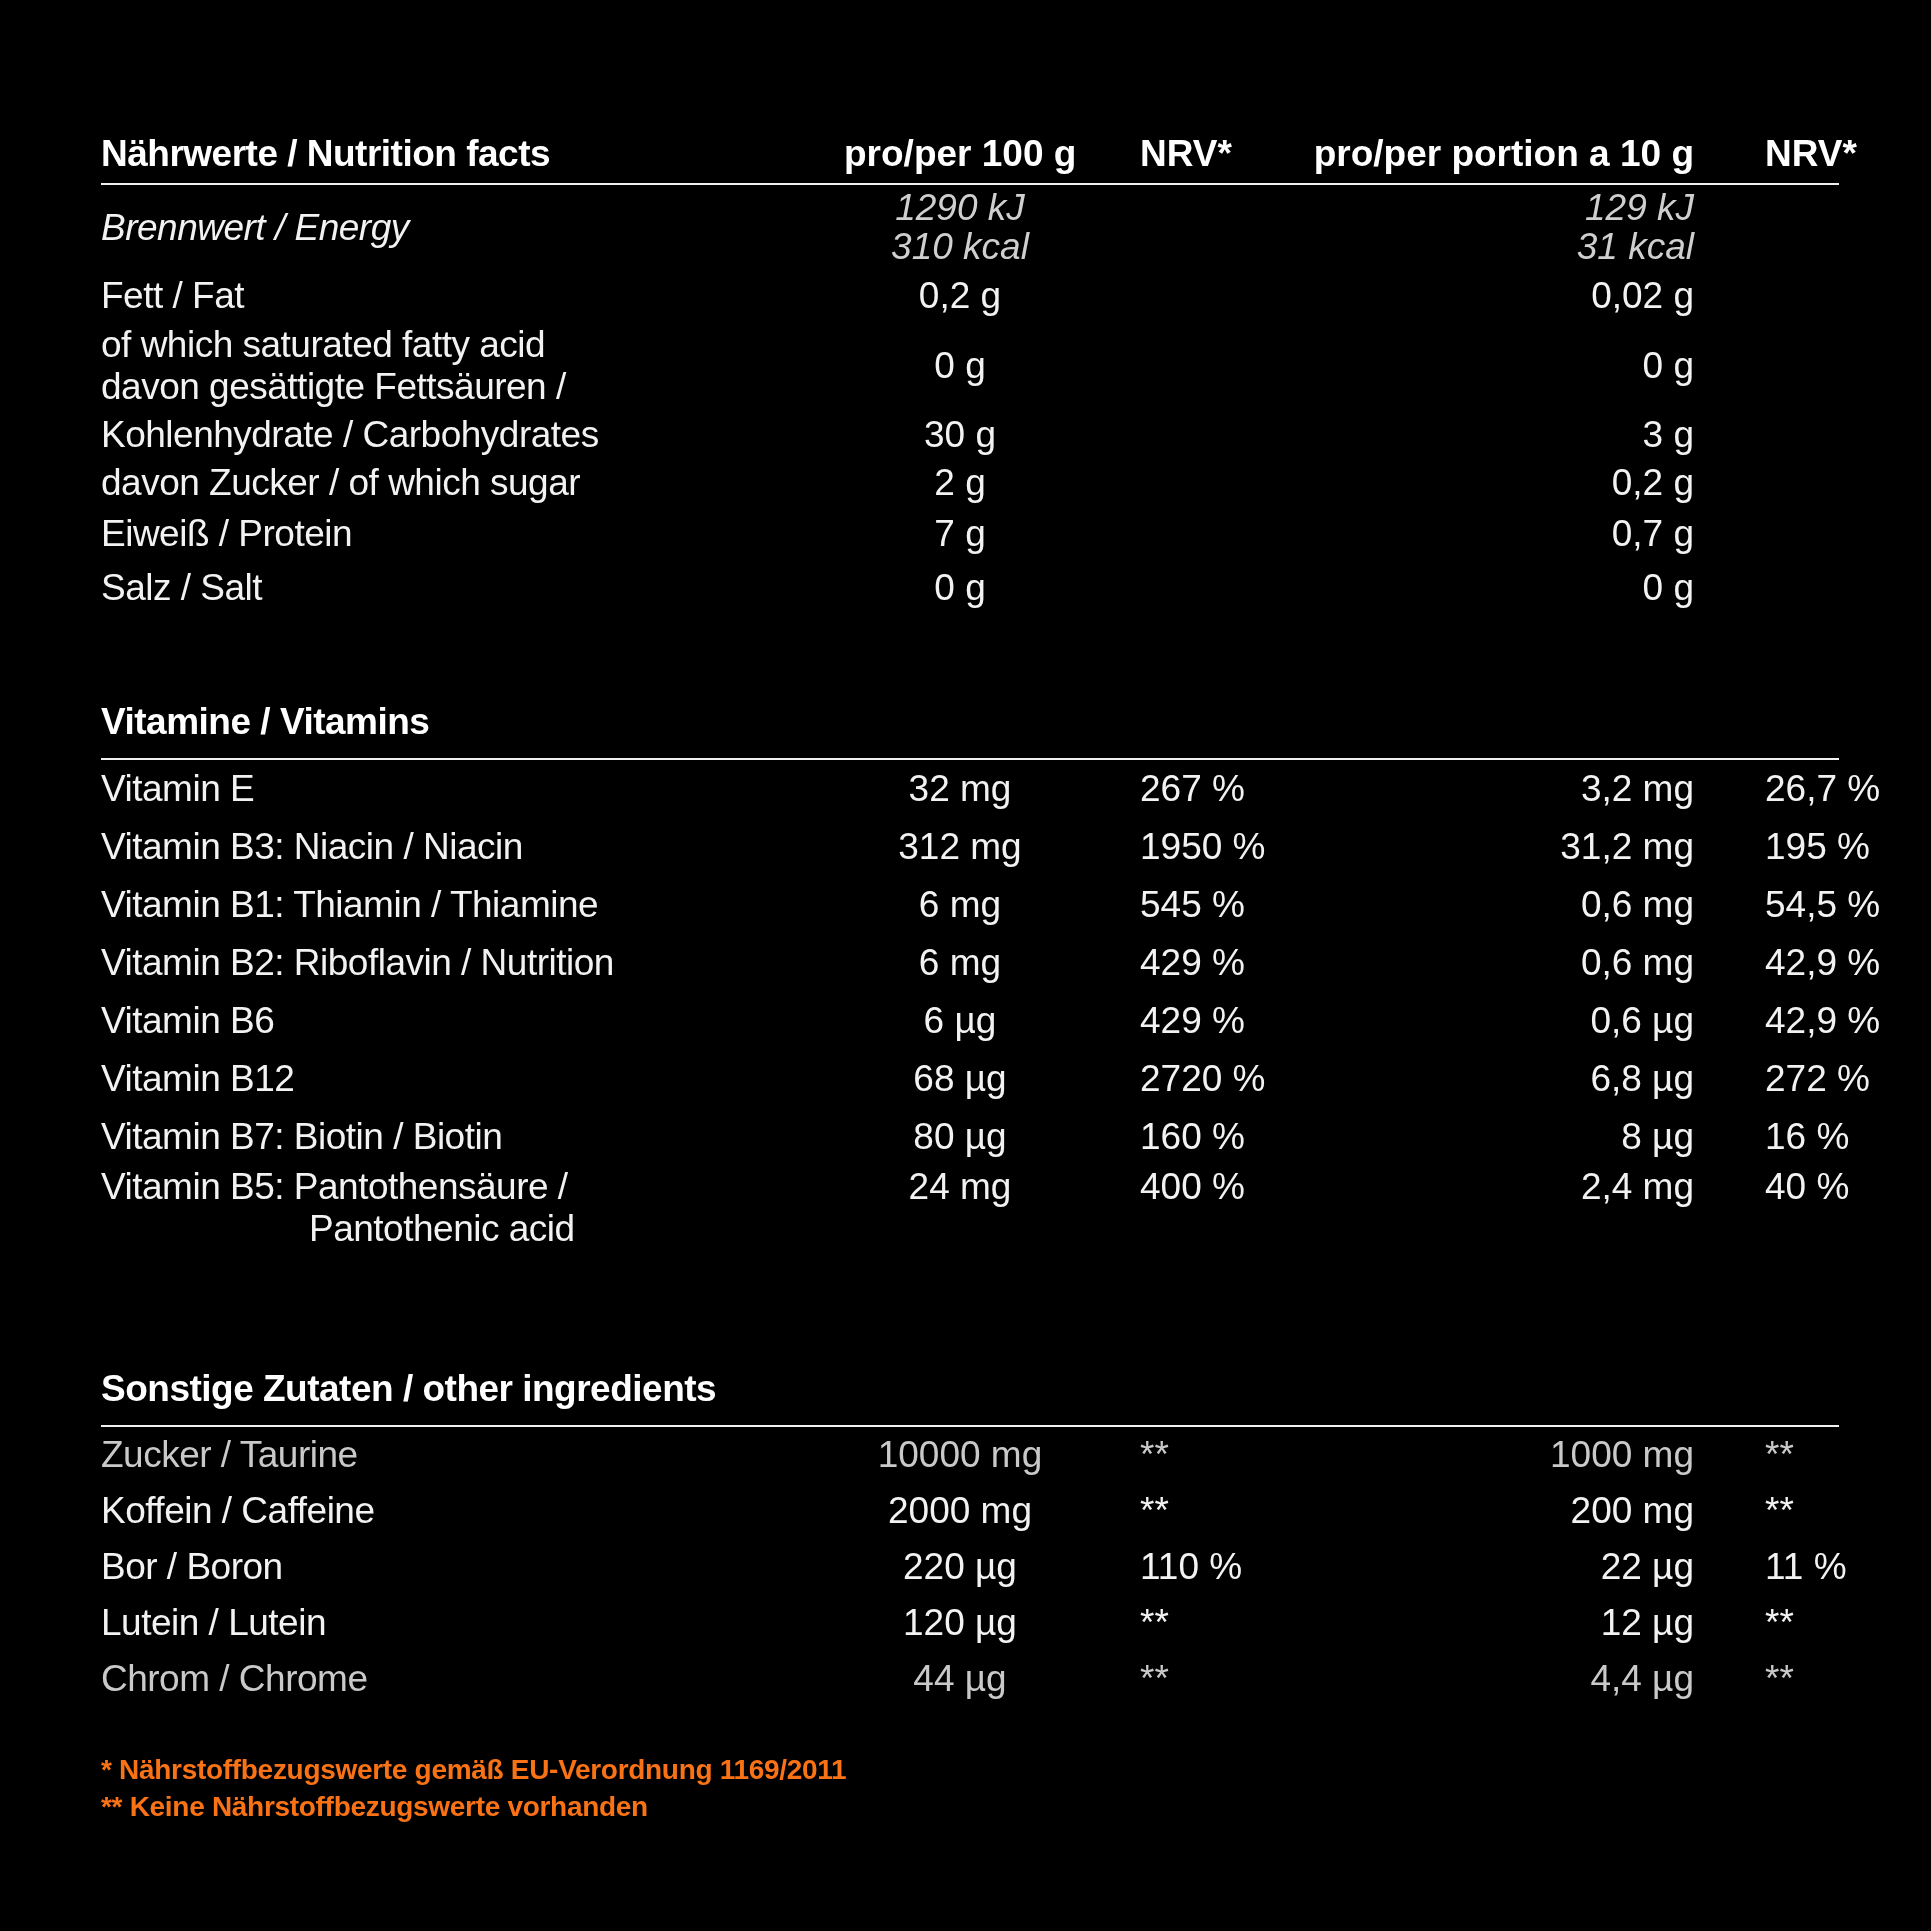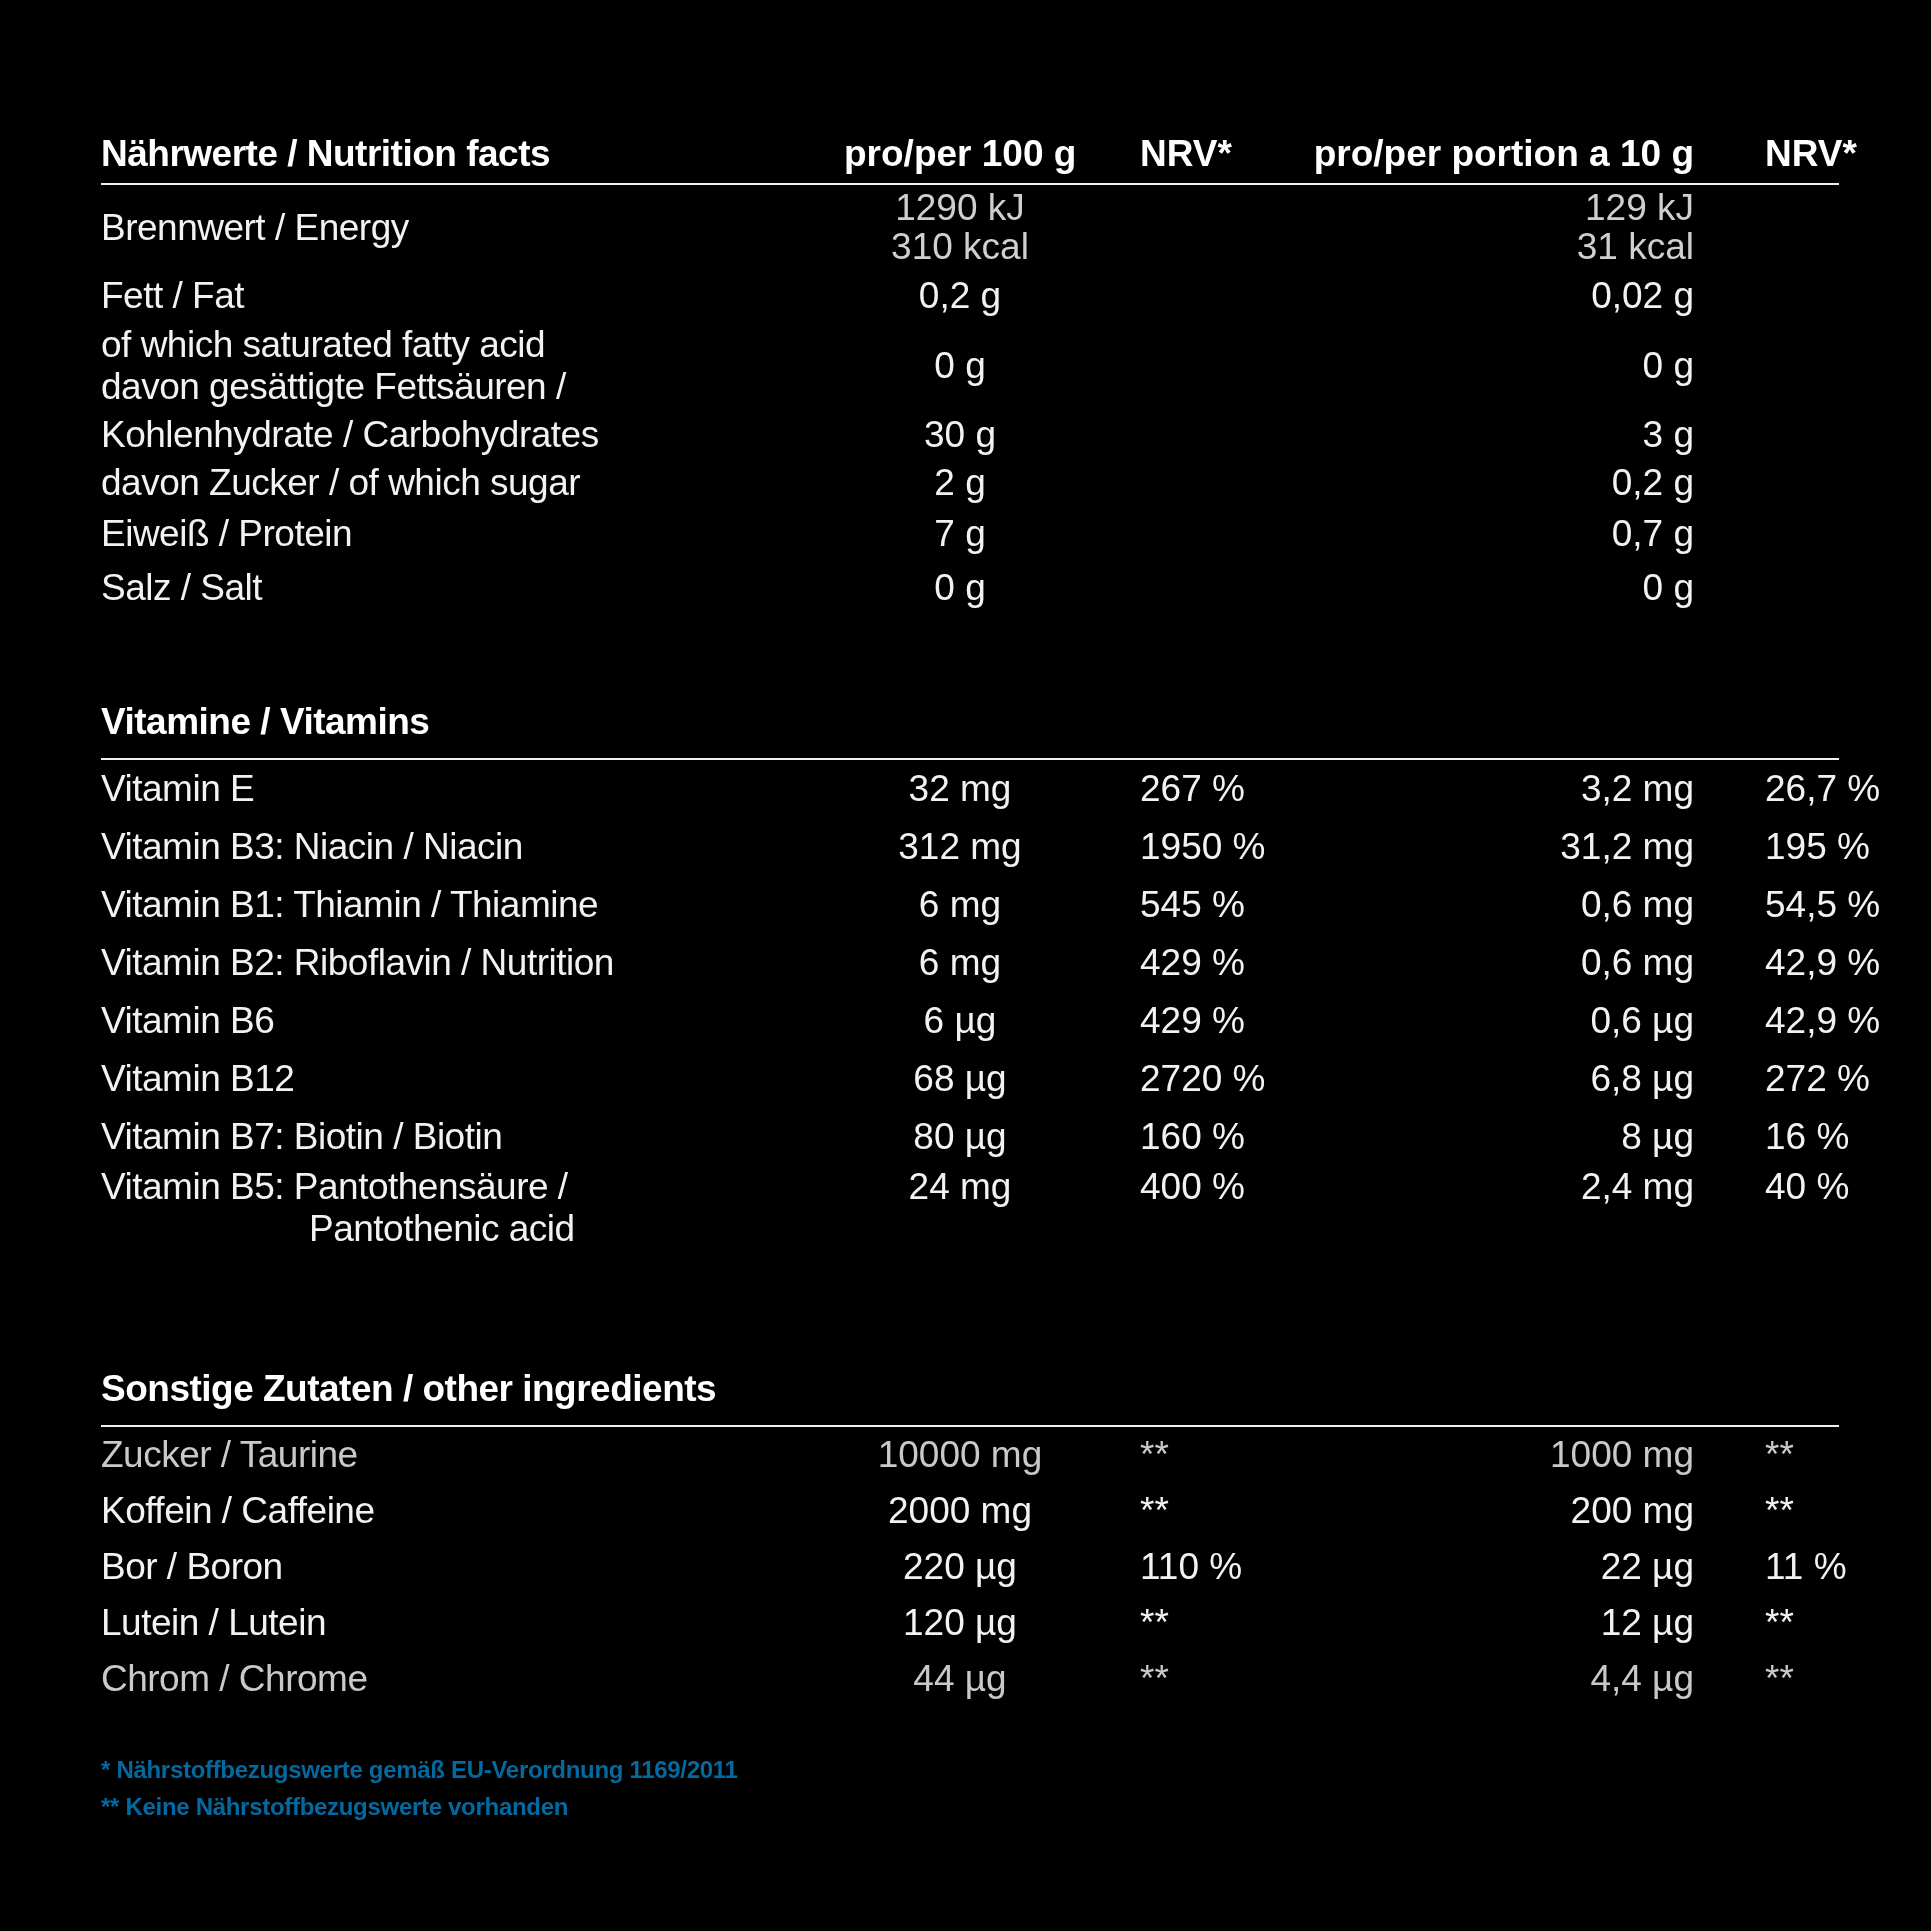--- a/index.html
+++ b/index.html
@@ -31,21 +31,21 @@
   }
 
   .section-heading {
     font-weight: bold; color: #ffffff; letter-spacing: -0.5px;
     padding-bottom: 15px; border-bottom: 2.9px solid #f0f0f0;
   }
   .vit-heading   { margin-top: 85px; }
   .other-heading { margin-top: 102px; }
 
   
-  #macro-rows .row:nth-child(1) { height: 85px; line-height: 39px; }
+  #macro-rows .row:nth-child(1) { height: 85px; line-height: 39px; font-style: italic; }
   #macro-rows .row:nth-child(2) { height: 52px; }
   #macro-rows .row:nth-child(3) { height: 89px; line-height: 42px; }
   #macro-rows .row:nth-child(4) { height: 48px; }
   #macro-rows .row:nth-child(5) { height: 48px; }
   #macro-rows .row:nth-child(6) { height: 54px; }
   #macro-rows .row:nth-child(7) { height: 55px; }
   
   #macro-rows .row:nth-child(1) .c-v100,
   #macro-rows .row:nth-child(1) .c-vport { color: #cfcfcf; }
 
@@ -53,22 +53,22 @@
   #vitamin-rows .row { height: 58px; }
   #vitamin-rows .row:nth-child(8) { height: 100px; align-items: start; line-height: 42px; }
   #vitamin-rows .row:nth-child(8) .c-label div:nth-child(2) { padding-left: 208px; }
 
   
   #other-rows .row { height: 56px; }
   #other-rows .row:nth-child(1), #other-rows .row:nth-child(5) { color: #c9c9c9; }
 
   .footnotes {
     margin-top: 44px;
-    font-size: 24px; font-weight: bold; line-height: 37px;
-    color: #0369a1; letter-spacing: -0.3px;
+    font-size: 28px; font-weight: bold; line-height: 37px;
+    color: #f97316; letter-spacing: -0.3px;
   }
 </style>
 </head>
 <body>
 
 <div class="sheet">
 
   <div class="hdr-row">
     <div class="c-label">Nährwerte / Nutrition facts</div>
     <div class="c-v100">pro/per 100 g</div>

